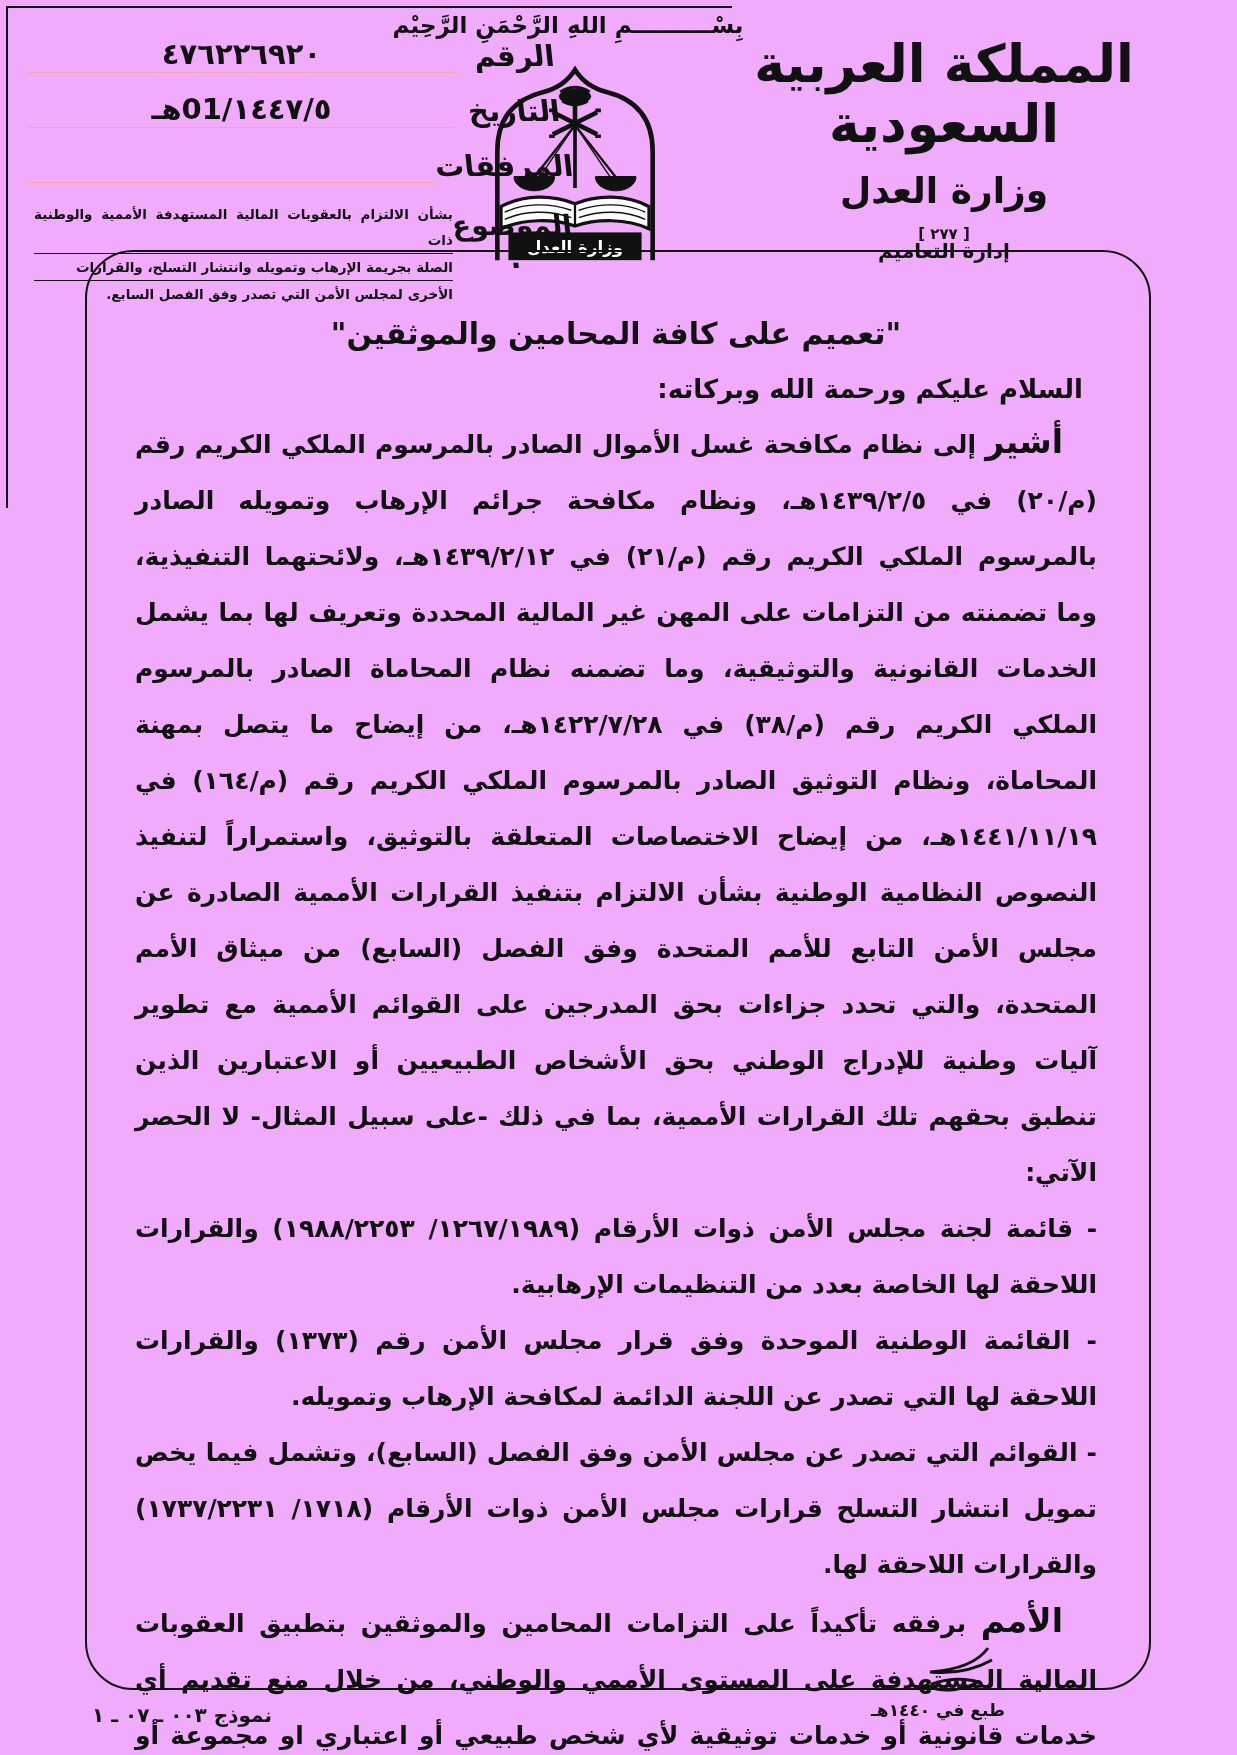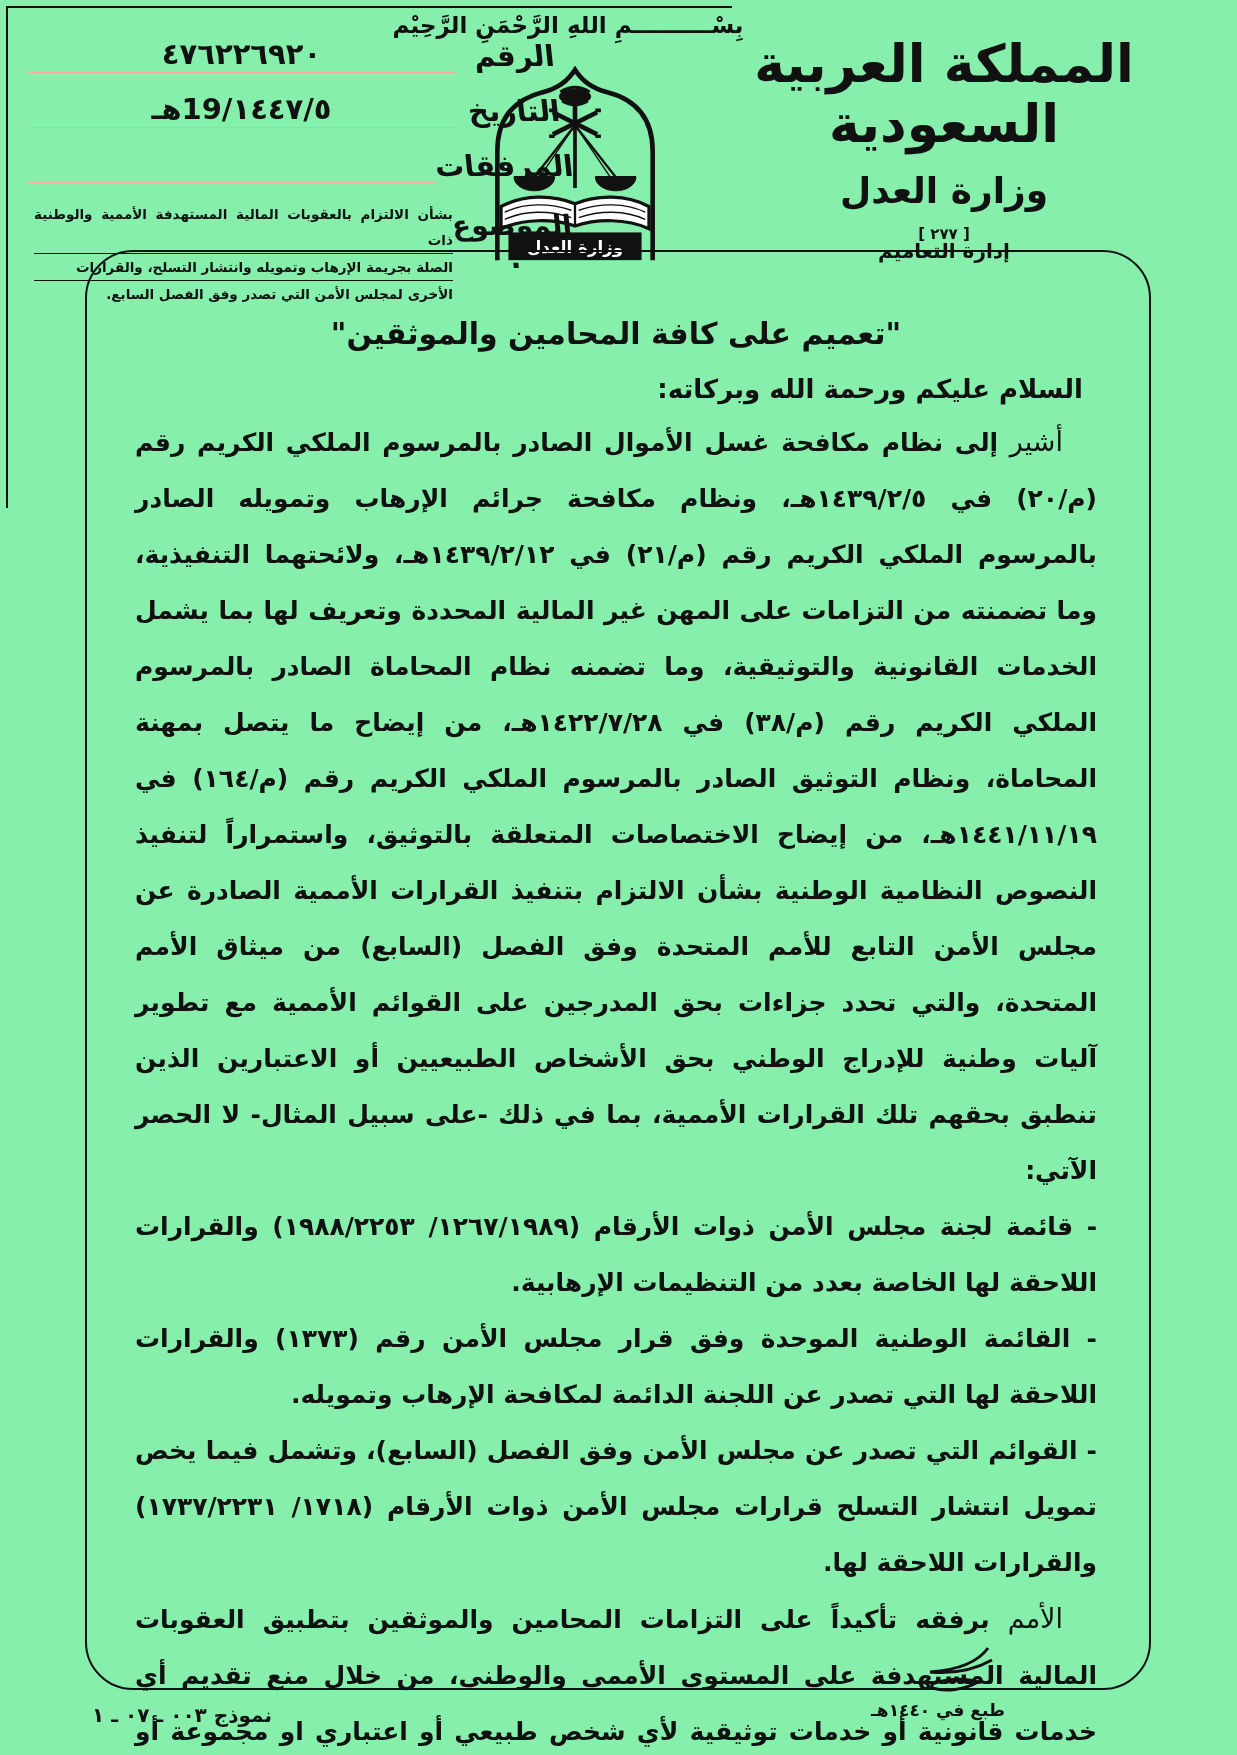--- a/index.html
+++ b/index.html
@@ -1,20 +1,20 @@
 <!DOCTYPE html>
 <html lang="ar"><head>
 <meta charset="utf-8">
 <style>
   html,body{margin:0;padding:0;background:#888;}
   .page{
     position:relative;
     width:1237px;height:1755px;
     margin:0 auto;
-    background:#86efac;
+    background:#f0abfc;
     font-family:"DejaVu Sans",sans-serif;
     color:#111;
     overflow:hidden;
   }
   
   .border-top{position:absolute;left:8px;top:6px;width:724px;height:2px;background:#111;}
   .border-left{position:absolute;left:6px;top:6px;width:2px;height:502px;background:#111;}
 
   
   .bismillah{
@@ -70,21 +70,21 @@
     text-align:center;font-size:30px;font-weight:900;margin-top:36px;
   }
   .greeting{
     font-size:26px;font-weight:900;margin-top:23px;margin-right:14px;
   }
   .para{
     font-size:25px;font-weight:700;line-height:56px;
     text-align:justify;margin:0;
   }
   .para.first{margin-top:10px;}
-  .para .lead{font-weight:400;font-size:27px;}
+  .para .lead{font-weight:700;font-size:33px;}
   .para.indent{text-indent:34px;}
 
   
   .flourish{position:absolute;left:918px;top:1640px;width:90px;height:70px;}
   .printed-note{
     position:absolute;left:858px;top:1700px;width:160px;
     font-size:17px;font-weight:800;text-align:center;direction:rtl;
   }
   .form-number{
     position:absolute;left:92px;top:1703px;width:190px;
@@ -143,21 +143,21 @@
   <div class="fields">
     <div class="field-row">
       <span class="field-label">الرقم</span>
       <span class="field-line">
         <span class="field-value">٤٧٦٢٢٦٩٢٠</span>
       </span>
     </div>
     <div class="field-row">
       <span class="field-label">التاريخ</span>
       <span class="field-line">
-        <span class="field-value">١٤٤٧/٥/19هـ</span>
+        <span class="field-value">١٤٤٧/٥/01هـ</span>
       </span>
     </div>
     <div class="field-row">
       <span class="field-label">المرفقات</span>
       <span class="field-line">
         <span class="field-value"></span>
       </span>
     </div>
     <div class="subject-row">
       <span class="subject-label">الموضوع :</span>

